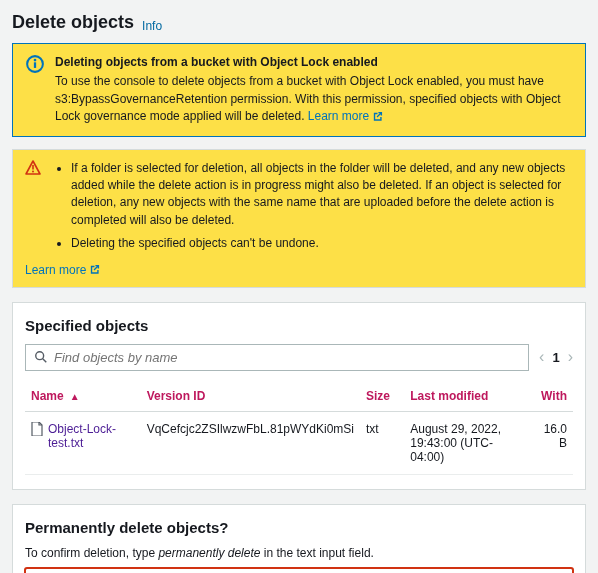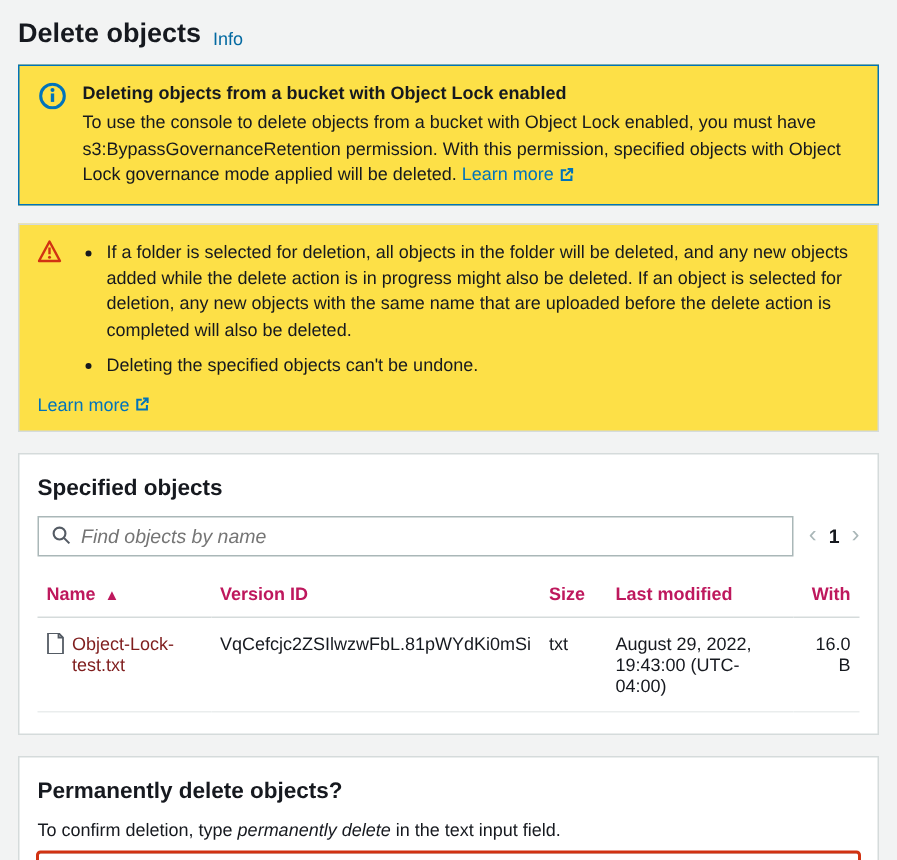--- a/index.html
+++ b/index.html
@@ -25,21 +25,21 @@
     .search-row { display: flex; align-items: center; gap: 10px; margin-bottom: 10px; }
     .search-wrap { flex: 1; display: flex; align-items: center; border: 1px solid #aab7b8; padding: 5px 8px; gap: 6px; }
     .search-wrap input { border: none; outline: none; flex: 1; font-size: 13px; font-style: italic; color: #14532d; background: transparent; }
     .pager { display: flex; align-items: center; gap: 8px; color: #687078; }
     .pager .num { color: #16191f; font-weight: 700; }
     .pager .chev { cursor: pointer; color: #aab7b8; font-size: 16px; }
     table { width: 100%; border-collapse: collapse; font-size: 12px; }
     th { text-align: left; font-weight: 700; padding: 8px 6px; border-bottom: 1px solid #d5dbdb; color: #be185d; }
     th.sort .tri { font-size: 10px; margin-left: 6px; }
     td { padding: 10px 6px; border-bottom: 1px solid #eaeded; vertical-align: top; }
-    .fname { color: #7f1d1d; cursor: pointer; display: inline-flex; align-items: flex-start; gap: 5px; }
+    .fname { color: #4c1d95; cursor: pointer; display: inline-flex; align-items: flex-start; gap: 5px; }
     .fname .ficon { color: #545b64; flex-shrink: 0; }
     .right { text-align: right; }
     .confirm-text { font-size: 12px; margin-bottom: 8px; }
     .confirm-text .phrase { font-style: italic; }
     .confirm-input { width: 100%; border: 1px solid #aab7b8; padding: 6px 8px; font-size: 13px; outline: 2px solid #d13212; outline-offset: -1px; border-radius: 2px; }
     .ext-icon { width: 11px; height: 11px; }
   </style>
 </head>
 <body>
 

